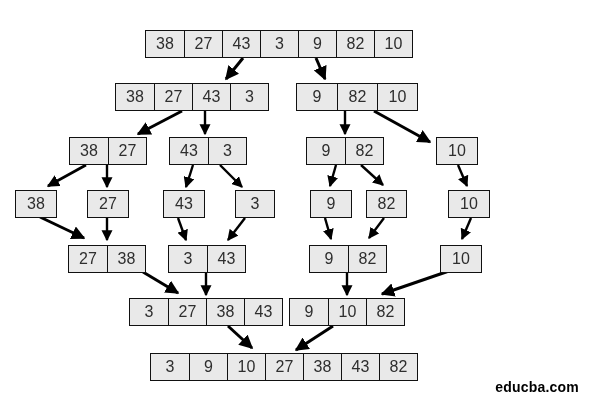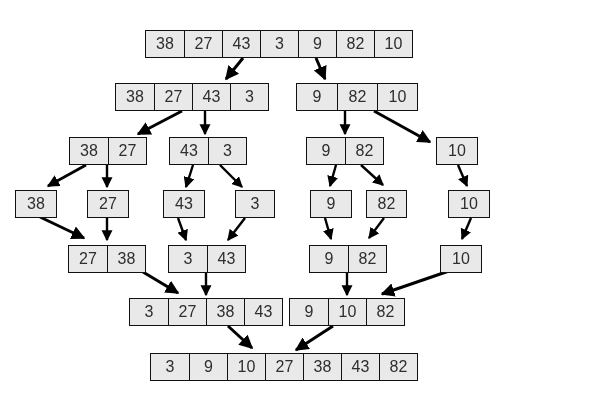--- a/index.html
+++ b/index.html
@@ -175,13 +175,14 @@
       <div class="array" style="left: 150px; top: 353px; height: 28px; border-color: rgb(17, 17, 17);">
         <div class="cell" style="width: 38px; background: rgb(233, 233, 233); color: rgb(46, 46, 46); font-size: 16px;">3</div>
         <div class="cell" style="width: 38px; background: rgb(233, 233, 233); color: rgb(46, 46, 46); font-size: 16px;">9</div>
         <div class="cell" style="width: 38px; background: rgb(233, 233, 233); color: rgb(46, 46, 46); font-size: 16px;">10</div>
         <div class="cell" style="width: 38px; background: rgb(233, 233, 233); color: rgb(46, 46, 46); font-size: 16px;">27</div>
         <div class="cell" style="width: 38px; background: rgb(233, 233, 233); color: rgb(46, 46, 46); font-size: 16px;">38</div>
         <div class="cell" style="width: 38px; background: rgb(233, 233, 233); color: rgb(46, 46, 46); font-size: 16px;">43</div>
         <div class="cell" style="width: 38px; background: rgb(233, 233, 233); color: rgb(46, 46, 46); font-size: 16px;">82</div>
       </div>
     </div>
+  <div id="watermark">educba.com</div>
 </div>
 
 </body></html>

